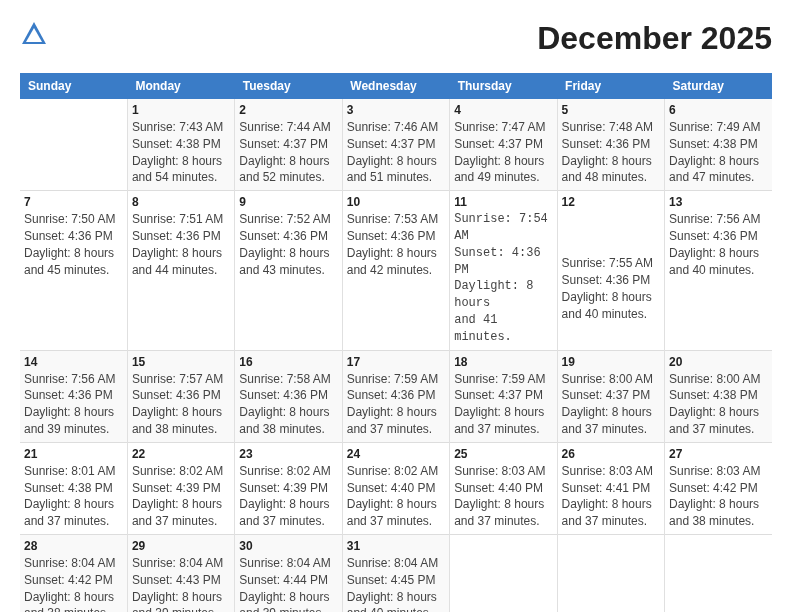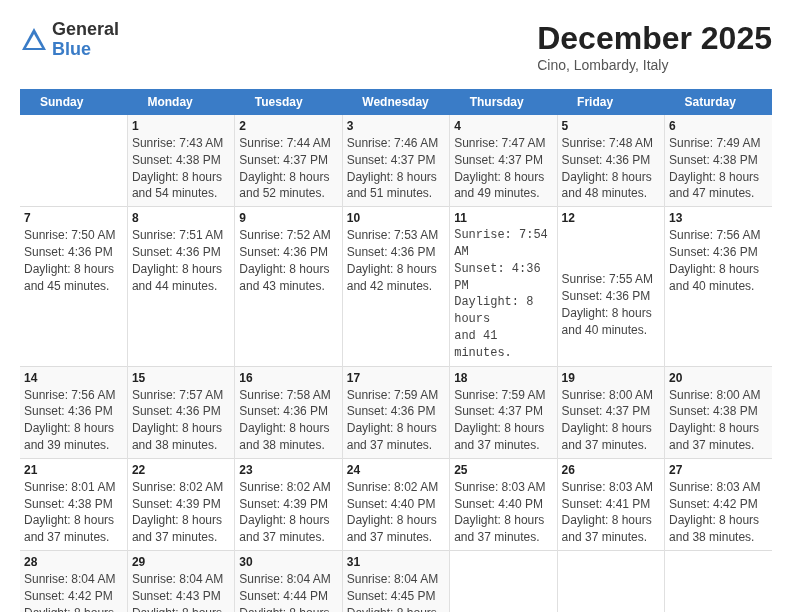--- a/index.html
+++ b/index.html
@@ -31,42 +31,42 @@
       font-weight: bold;
       color: #3a7cc7;
       line-height: 1.1;
     }
     .logo-icon {
       width: 28px;
       height: 28px;
       margin-right: 4px;
     }
     .title-area {
-      text-align: left;
+      text-align: center;
     }
     .month-title {
       font-size: 32px;
       font-weight: bold;
       color: #222;
     }
     .location {
       font-size: 14px;
       color: #555;
     }
     table {
       width: 100%;
       border-collapse: collapse;
       font-size: 11px;
     }
     thead tr {
       background-color: #3a7cc7;
       color: #fff;
     }
     thead th {
-      padding: 6px 20px;
+      padding: 6px 8px;
       text-align: left;
       font-weight: bold;
       font-size: 12px;
     }
     tbody tr {
       border-bottom: 1px solid #ddd;
     }
     tbody tr:nth-child(odd) {
       background-color: #f9f9f9;
     }
@@ -103,30 +103,23 @@
   </style>
 </head>
 <body>
 
 <div class="header">
   <div class="logo">
     <svg class="logo-icon" viewBox="0 0 28 28">
       <polygon points="14,2 26,24 2,24" fill="#3a7cc7"></polygon>
       <polygon points="14,8 22,22 6,22" fill="#fff"></polygon>
     </svg>
-    <div>
-      <div>
-        <span class="logo-text-general">General</span><br>
-        <span class="logo-text-blue">Blue</span>
-      </div>
-    </div>
   </div>
   <div class="title-area">
     <div class="month-title">December 2025</div>
-    <div class="location">Cino, Lombardy, Italy</div>
   </div>
 </div>
 
 <table>
   <thead>
     <tr>
       <th>Sunday</th>
       <th>Monday</th>
       <th>Tuesday</th>
       <th>Wednesday</th>

